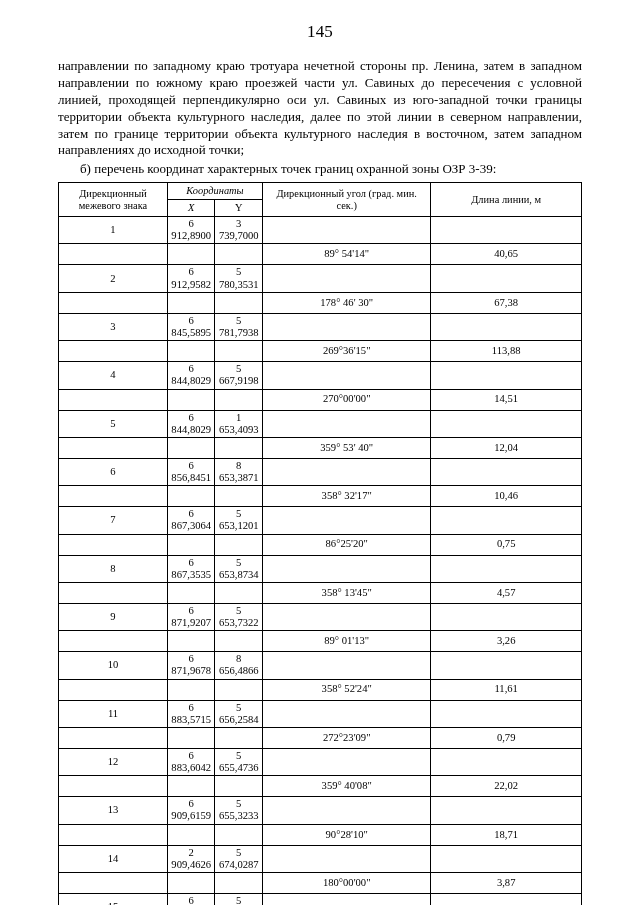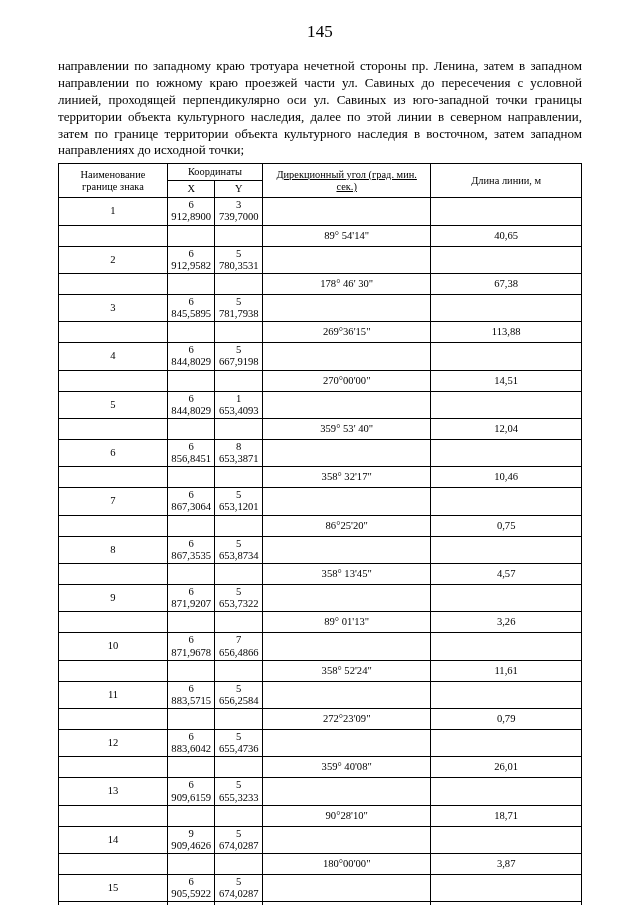--- a/index.html
+++ b/index.html
@@ -51,47 +51,48 @@
     vertical-align: middle;
     padding: 1px 2px;
     line-height: 1.15;
   }
   table.coords thead th {
     font-weight: normal;
     font-size: 10.4px;
     padding: 2px 3px;
   }
   .hdr-name { width: 17%; }
-  .hdr-x { width: 16%; }
+  .hdr-x { width: 16%; font-style: italic; }
   .hdr-y { width: 16%; }
-  .hdr-dir { width: 27%; text-decoration: underline; }
+  .hdr-dir { width: 27%; }
   .hdr-len { width: 24%; }
   .row-pt td {
     height: 18px;
   }
   .row-seg td {
     height: 18px;
   }
   .empty {
     border: 1px solid #000000;
   }
 </style>
 </head>
 <body>
 
 <div class="page">
 
   <div class="page-number">145</div>
 
   <p class="para">направлении по западному краю тротуара нечетной стороны пр. Ленина, затем в западном направлении по южному краю проезжей части ул. Савиных до пересечения с условной линией, проходящей перпендикулярно оси ул. Савиных из юго-западной точки границы территории объекта культурного наследия, далее по этой линии в северном направлении, затем по границе территории объекта культурного наследия в восточном, затем западном направлениях до исходной точки;</p>
+  <p class="para indent">б) перечень координат характерных точек границ охранной зоны ОЗР 3-39:</p>
 
   <table class="coords">
     <thead>
       <tr>
-        <th class="hdr-name" rowspan="2">Наименование границе знака</th>
+        <th class="hdr-name" rowspan="2">Дирекционный межевого знака</th>
         <th class="hdr-x" colspan="2">Координаты</th>
         <th class="hdr-dir" rowspan="2">Дирекционный угол (град. мин. сек.)</th>
         <th class="hdr-len" rowspan="2">Длина линии, м</th>
       </tr>
       <tr>
         <th class="hdr-x">X</th>
         <th class="hdr-y">Y</th>
       </tr>
     </thead>
     <tbody id="table-body">
@@ -217,21 +218,21 @@
         <tr class="row-seg">
           <td class="empty">&nbsp;</td>
           <td class="empty">&nbsp;</td>
           <td class="empty">&nbsp;</td>
           <td>89° 01'13"</td>
           <td>3,26</td>
         </tr>
         <tr class="row-pt">
           <td>10</td>
           <td>6 871,9678</td>
-          <td>7 656,4866</td>
+          <td>8 656,4866</td>
           <td class="empty">&nbsp;</td>
           <td class="empty">&nbsp;</td>
         </tr>
         <tr class="row-seg">
           <td class="empty">&nbsp;</td>
           <td class="empty">&nbsp;</td>
           <td class="empty">&nbsp;</td>
           <td>358° 52'24"</td>
           <td>11,61</td>
         </tr>
@@ -254,39 +255,39 @@
           <td>6 883,6042</td>
           <td>5 655,4736</td>
           <td class="empty">&nbsp;</td>
           <td class="empty">&nbsp;</td>
         </tr>
         <tr class="row-seg">
           <td class="empty">&nbsp;</td>
           <td class="empty">&nbsp;</td>
           <td class="empty">&nbsp;</td>
           <td>359° 40'08"</td>
-          <td>26,01</td>
+          <td>22,02</td>
         </tr>
         <tr class="row-pt">
           <td>13</td>
           <td>6 909,6159</td>
           <td>5 655,3233</td>
           <td class="empty">&nbsp;</td>
           <td class="empty">&nbsp;</td>
         </tr>
         <tr class="row-seg">
           <td class="empty">&nbsp;</td>
           <td class="empty">&nbsp;</td>
           <td class="empty">&nbsp;</td>
           <td>90°28'10"</td>
           <td>18,71</td>
         </tr>
         <tr class="row-pt">
           <td>14</td>
-          <td>9 909,4626</td>
+          <td>2 909,4626</td>
           <td>5 674,0287</td>
           <td class="empty">&nbsp;</td>
           <td class="empty">&nbsp;</td>
         </tr>
         <tr class="row-seg">
           <td class="empty">&nbsp;</td>
           <td class="empty">&nbsp;</td>
           <td class="empty">&nbsp;</td>
           <td>180°00'00"</td>
           <td>3,87</td>

